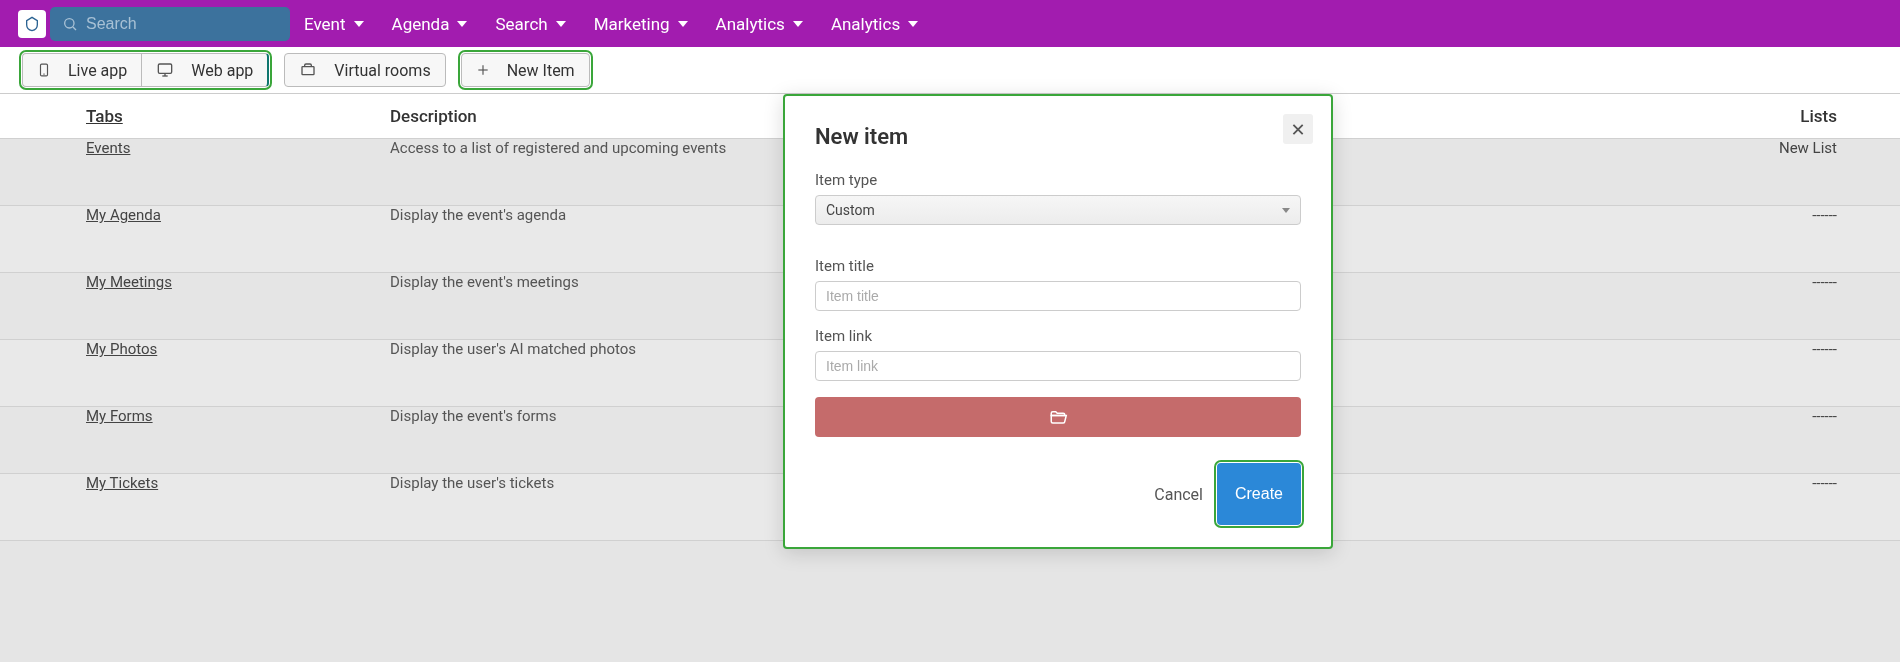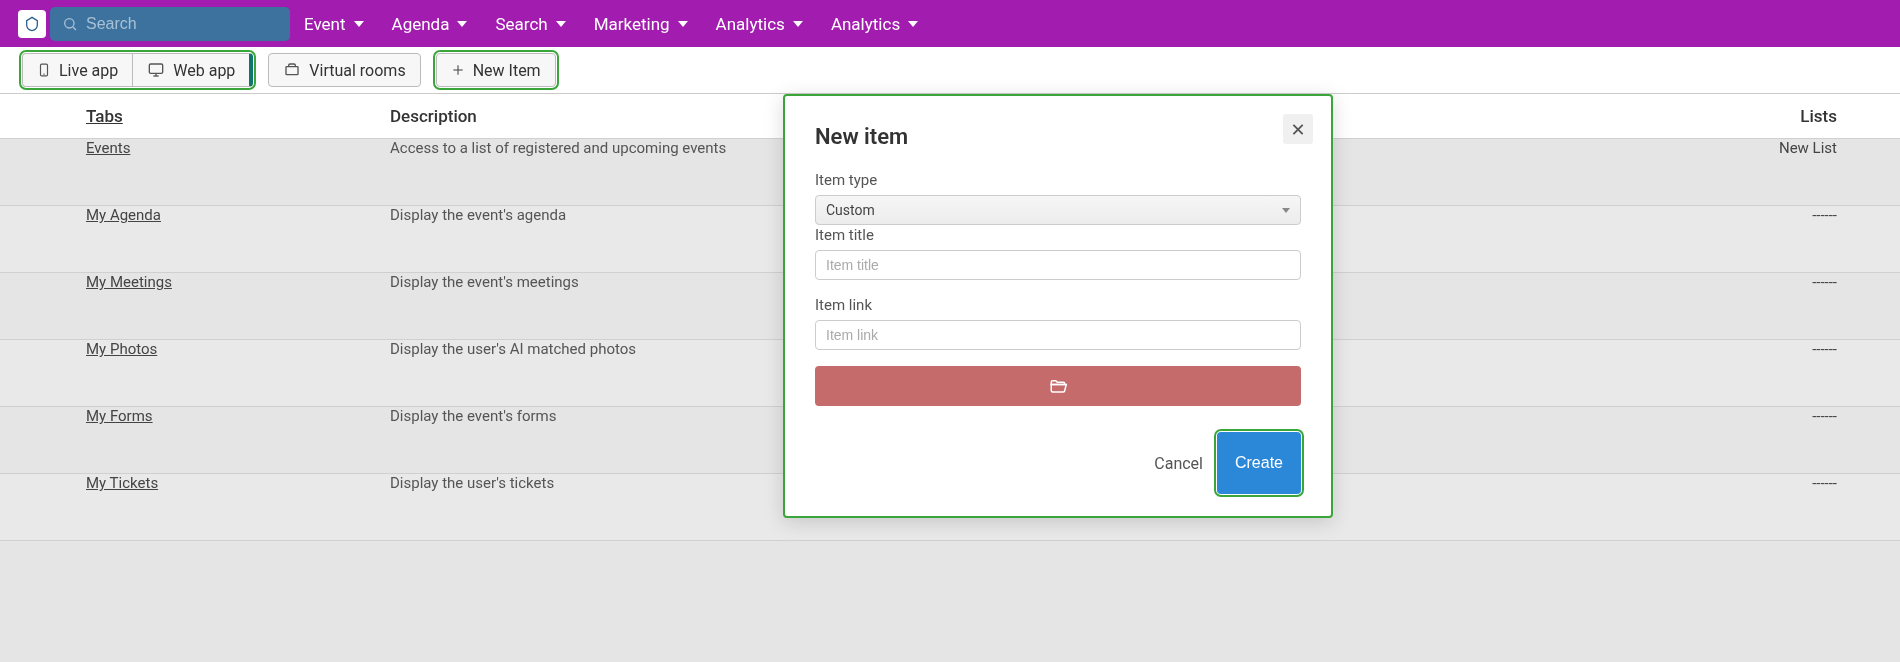--- a/index.html
+++ b/index.html
@@ -11,46 +11,46 @@
 .search-wrap { background: #3c729d; border-radius: 5px; height: 34px; width: 240px; display: flex; align-items: center; padding: 0 12px; gap: 8px; }
 .search-wrap input { background: transparent; border: none; outline: none; color: #fff; font-size: 16px; flex: 1; }
 .search-wrap input::placeholder { color: #a8c1d5; }
 .search-icon { color: #a8c1d5; }
 .navmenu { display: flex; gap: 28px; margin-left: 10px; }
 .navitem { color: #fff; font-size: 17px; display: flex; align-items: center; gap: 8px; cursor: pointer; }
 .chev { width: 0; height: 0; border-left: 5px solid transparent; border-right: 5px solid transparent; border-top: 6px solid #fff; }
 
 
 .toolbar { background: #fff; height: 47px; display: flex; align-items: center; padding: 0 22px; gap: 4px; border-bottom: 1px solid #ccc; }
-.toolbtn { background: #f7f7f7; border: 1px solid #bbb; border-radius: 4px; height: 34px; display: flex; align-items: center; gap: 8px; padding: 0 14px; font-size: 16px; color: #333; cursor: pointer; }
+.toolbtn { background: #f7f7f7; border: 1px solid #bbb; border-radius: 4px; height: 34px; display: flex; align-items: center; gap: 17px; padding: 0 14px; font-size: 16px; color: #333; cursor: pointer; }
 .toolbtn.hl { outline: 2px solid #3aa63a; outline-offset: 1px; }
 .toolgroup { display: flex; }
 .toolgroup .toolbtn { border-radius: 0; border-right: none; }
 .toolgroup .toolbtn:first-child { border-top-left-radius: 4px; border-bottom-left-radius: 4px; }
-.toolgroup .toolbtn:last-child { border-top-right-radius: 4px; border-bottom-right-radius: 4px; border-right: 4px solid #0f766e; text-align: right; }
+.toolgroup .toolbtn:last-child { border-top-right-radius: 4px; border-bottom-right-radius: 4px; border-right: 2px solid #0f766e; text-align: right; }
 .toolgroup.hl { outline: 2px solid #3aa63a; outline-offset: 1px; border-radius: 4px; }
 .spacer { width: 7px; }
 
 
 .tablewrap { position: relative; }
 .theadrow { background: #fff; height: 45px; display: flex; align-items: center; border-bottom: 1px solid #d0d0d0; font-size: 17px; font-weight: 500; color: #333; }
 .col-tabs { width: 390px; padding-left: 86px; text-decoration: underline; }
 .col-desc { flex: 1; }
 .col-lists { width: 390px; text-align: right; padding-right: 63px; }
 .row { height: 67px; display: flex; align-items: flex-start; border-bottom: 1px solid #d0d0d0; font-size: 15px; color: #444; background: #e9e9e9; }
 .row:nth-child(even) { background: #e5e5e5; }
 .row .col-desc { color: #555; }
 
 
 .overlay { position: absolute; top: 94px; left: 0; right: 0; bottom: 0; }
 .modal { position: absolute; left: 783px; top: 0; width: 550px; background: #fff; border: 2px solid #3aa63a; border-radius: 4px; padding: 28px 30px 22px 30px; box-shadow: 0 4px 20px rgba(0,0,0,0.15); }
 .modal-title { font-size: 22px; font-weight: 600; color: #333; margin-bottom: 22px; }
 .modal-close { position: absolute; top: 18px; right: 18px; width: 30px; height: 30px; background: #f0f0f0; border-radius: 3px; display: flex; align-items: center; justify-content: center; cursor: pointer; color: #555; font-size: 18px; }
 .flabel { font-size: 15px; color: #555; margin-bottom: 6px; display: block; }
-.fselect { width: 100%; height: 30px; background: linear-gradient(#f6f6f6,#ececec); border: 1px solid #ccc; border-radius: 4px; padding: 0 10px; font-size: 14px; color: #444; display: flex; align-items: center; justify-content: space-between; cursor: pointer; margin-bottom: 1px; }
+.fselect { width: 100%; height: 30px; background: linear-gradient(#f6f6f6,#ececec); border: 1px solid #ccc; border-radius: 4px; padding: 0 10px; font-size: 14px; color: #444; display: flex; align-items: center; justify-content: space-between; cursor: pointer; margin-bottom: 32px; }
 .finput { width: 100%; height: 30px; border: 1px solid #ccc; border-radius: 4px; padding: 0 10px; font-size: 14px; margin-bottom: 16px; }
 .finput::placeholder { color: #aaa; }
 .folderbtn { width: 100%; height: 40px; background: #c56b6b; border-radius: 4px; display: flex; align-items: center; justify-content: center; cursor: pointer; margin-bottom: 26px; }
 .folderbtn svg { color: #fff; }
 .modal-actions { display: flex; justify-content: flex-end; gap: 4px; align-items: center; }
 .cancel { color: #555; font-size: 16px; cursor: pointer; padding: 6px 10px; }
 .create { background: #2b88d8; color: #fff; font-size: 16px; border: none; border-radius: 4px; padding: 22px 18px; cursor: pointer; outline: 2px solid #3aa63a; outline-offset: 1px; }
 .tri { width: 0; height: 0; border-left: 4px solid transparent; border-right: 4px solid transparent; border-top: 5px solid #888; }
 
 svg { display: block; }

